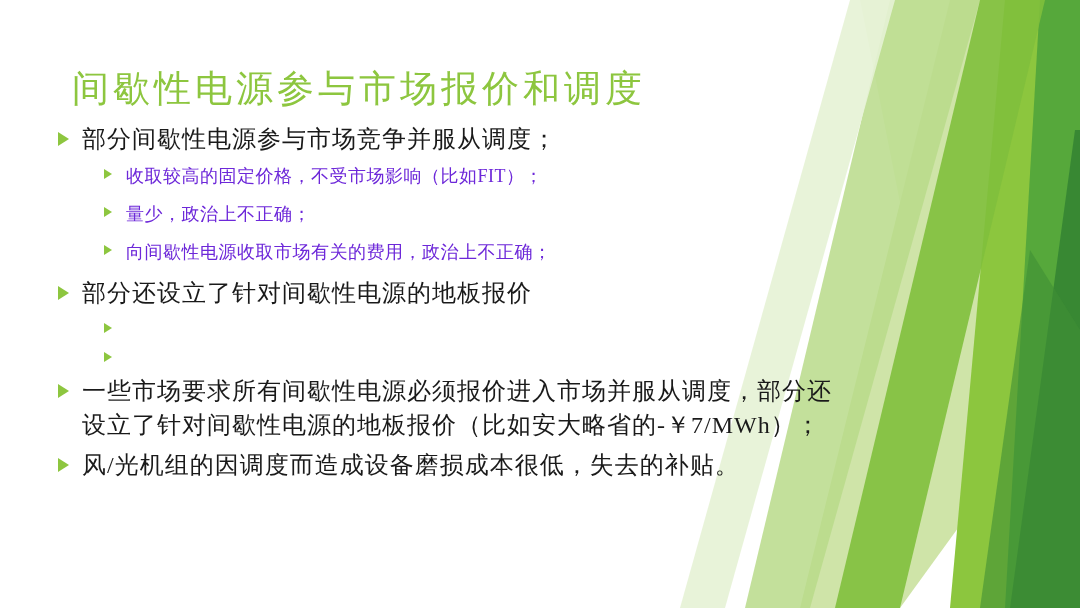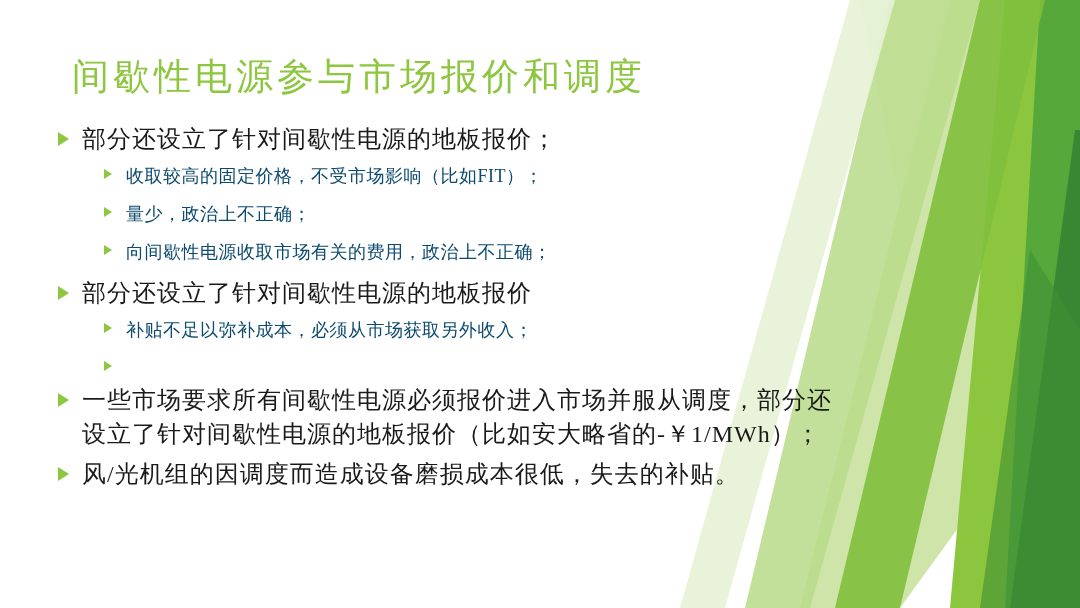--- a/index.html
+++ b/index.html
@@ -28,21 +28,21 @@
     height: 608px;
     overflow: hidden;
     pointer-events: none;
   }
   .deco svg {
     display: block;
   }
   .title {
     position: absolute;
     left: 72px;
-    top: 52px;
+    top: 64px;
     font-size: 37px;
     letter-spacing: 4px;
     color: #8dc63f;
     font-family: Liberation Mono, monospace;
     font-weight: normal;
     white-space: nowrap;
   }
   .content {
     position: absolute;
     left: 58px;
@@ -81,21 +81,21 @@
     flex: 0 0 auto;
     width: 22px;
     padding-top: 7px;
     color: #8dc63f;
     font-size: 12px;
     line-height: 1;
   }
   .l2 .txt {
     font-size: 18px;
     line-height: 28px;
-    color: #0c4a6e;
+    color: #6d28d9;
     letter-spacing: 0.5px;
   }
   .tri {
     display: inline-block;
     width: 0;
     height: 0;
     border-top: 7px solid transparent;
     border-bottom: 7px solid transparent;
     border-left: 11px solid #8dc63f;
   }
@@ -126,21 +126,21 @@
       <polygon points="200,0 245,0 75,608 30,608" fill="#e6f2d5" opacity="0.9"></polygon>
     </svg>
   </div>
 
   <div class="title">间歇性电源参与市场报价和调度</div>
 
   <div class="content">
 
     <div class="l1">
       <span class="bullet"><span class="tri"></span></span>
-      <span class="txt">部分还设立了针对间歇性电源的地板报价；</span>
+      <span class="txt">部分间歇性电源参与市场竞争并服从调度；</span>
     </div>
     <div class="l2wrap">
       <div class="l2">
         <span class="bullet"><span class="tri-sm"></span></span>
         <span class="txt">收取较高的固定价格，不受市场影响（比如FIT）；</span>
       </div>
       <div class="l2">
         <span class="bullet"><span class="tri-sm"></span></span>
         <span class="txt">量少，政治上不正确；</span>
       </div>
@@ -150,30 +150,29 @@
       </div>
     </div>
 
     <div class="l1">
       <span class="bullet"><span class="tri"></span></span>
       <span class="txt">部分还设立了针对间歇性电源的地板报价</span>
     </div>
     <div class="l2wrap">
       <div class="l2">
         <span class="bullet"><span class="tri-sm"></span></span>
-        <span class="txt">补贴不足以弥补成本，必须从市场获取另外收入；</span>
       </div>
       <div class="l2">
         <span class="bullet"><span class="tri-sm"></span></span>
       </div>
     </div>
 
     <div class="l1">
       <span class="bullet"><span class="tri"></span></span>
-      <span class="txt">一些市场要求所有间歇性电源必须报价进入市场并服从调度，部分还设立了针对间歇性电源的地板报价（比如安大略省的-￥1/MWh）；</span>
+      <span class="txt">一些市场要求所有间歇性电源必须报价进入市场并服从调度，部分还设立了针对间歇性电源的地板报价（比如安大略省的-￥7/MWh）；</span>
     </div>
 
     <div class="l1">
       <span class="bullet"><span class="tri"></span></span>
       <span class="txt">风/光机组的因调度而造成设备磨损成本很低，失去的补贴。</span>
     </div>
 
   </div>
 </div>
 

